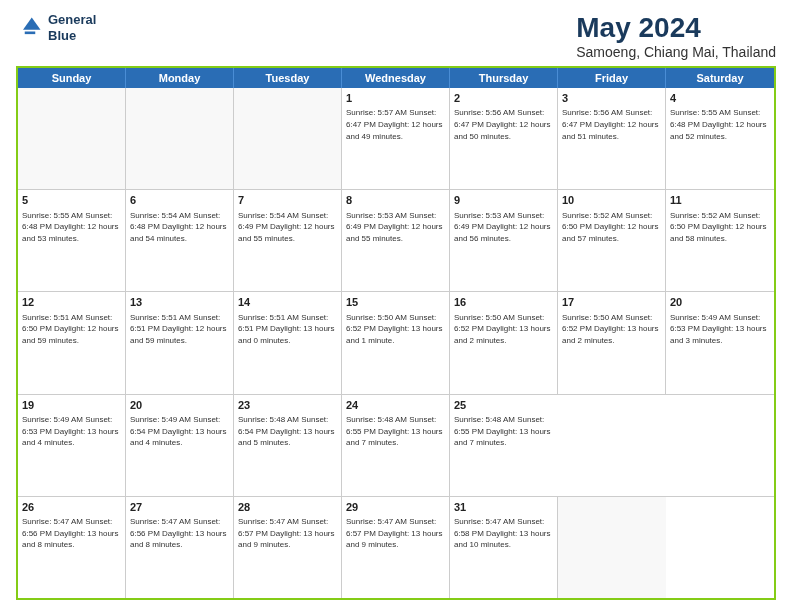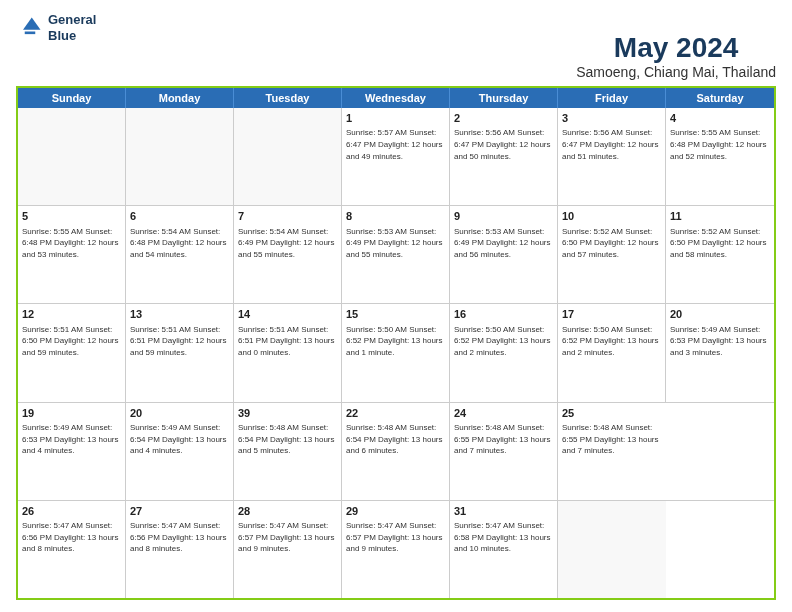--- a/index.html
+++ b/index.html
@@ -32,22 +32,21 @@
       font-size: 13px;
       color: #1a3a5c;
       font-weight: bold;
       line-height: 1.2;
     }
     .logo-icon {
       width: 28px;
       height: 28px;
     }
     .title-block {
-      text-align: center;
-      margin-top: 20px;
+      text-align: left;
     }
     .month-year {
       font-size: 28px;
       font-weight: bold;
       color: #1a3a5c;
     }
     .location {
       font-size: 14px;
       color: #333;
     }
@@ -282,32 +281,25 @@
 and 4 minutes.</div>
           </div>
           <div class="calendar-cell">
             <div class="cell-date">20</div>
             <div class="cell-content">Sunrise: 5:49 AM
 Sunset: 6:54 PM
 Daylight: 13 hours
 and 4 minutes.</div>
           </div>
           <div class="calendar-cell">
-            <div class="cell-date">39</div>
+            <div class="cell-date">23</div>
             <div class="cell-content">Sunrise: 5:48 AM
 Sunset: 6:54 PM
 Daylight: 13 hours
 and 5 minutes.</div>
-          </div>
-          <div class="calendar-cell">
-            <div class="cell-date">22</div>
-            <div class="cell-content">Sunrise: 5:48 AM
-Sunset: 6:54 PM
-Daylight: 13 hours
-and 6 minutes.</div>
           </div>
           <div class="calendar-cell">
             <div class="cell-date">24</div>
             <div class="cell-content">Sunrise: 5:48 AM
 Sunset: 6:55 PM
 Daylight: 13 hours
 and 7 minutes.</div>
           </div>
           <div class="calendar-cell">
             <div class="cell-date">25</div>

